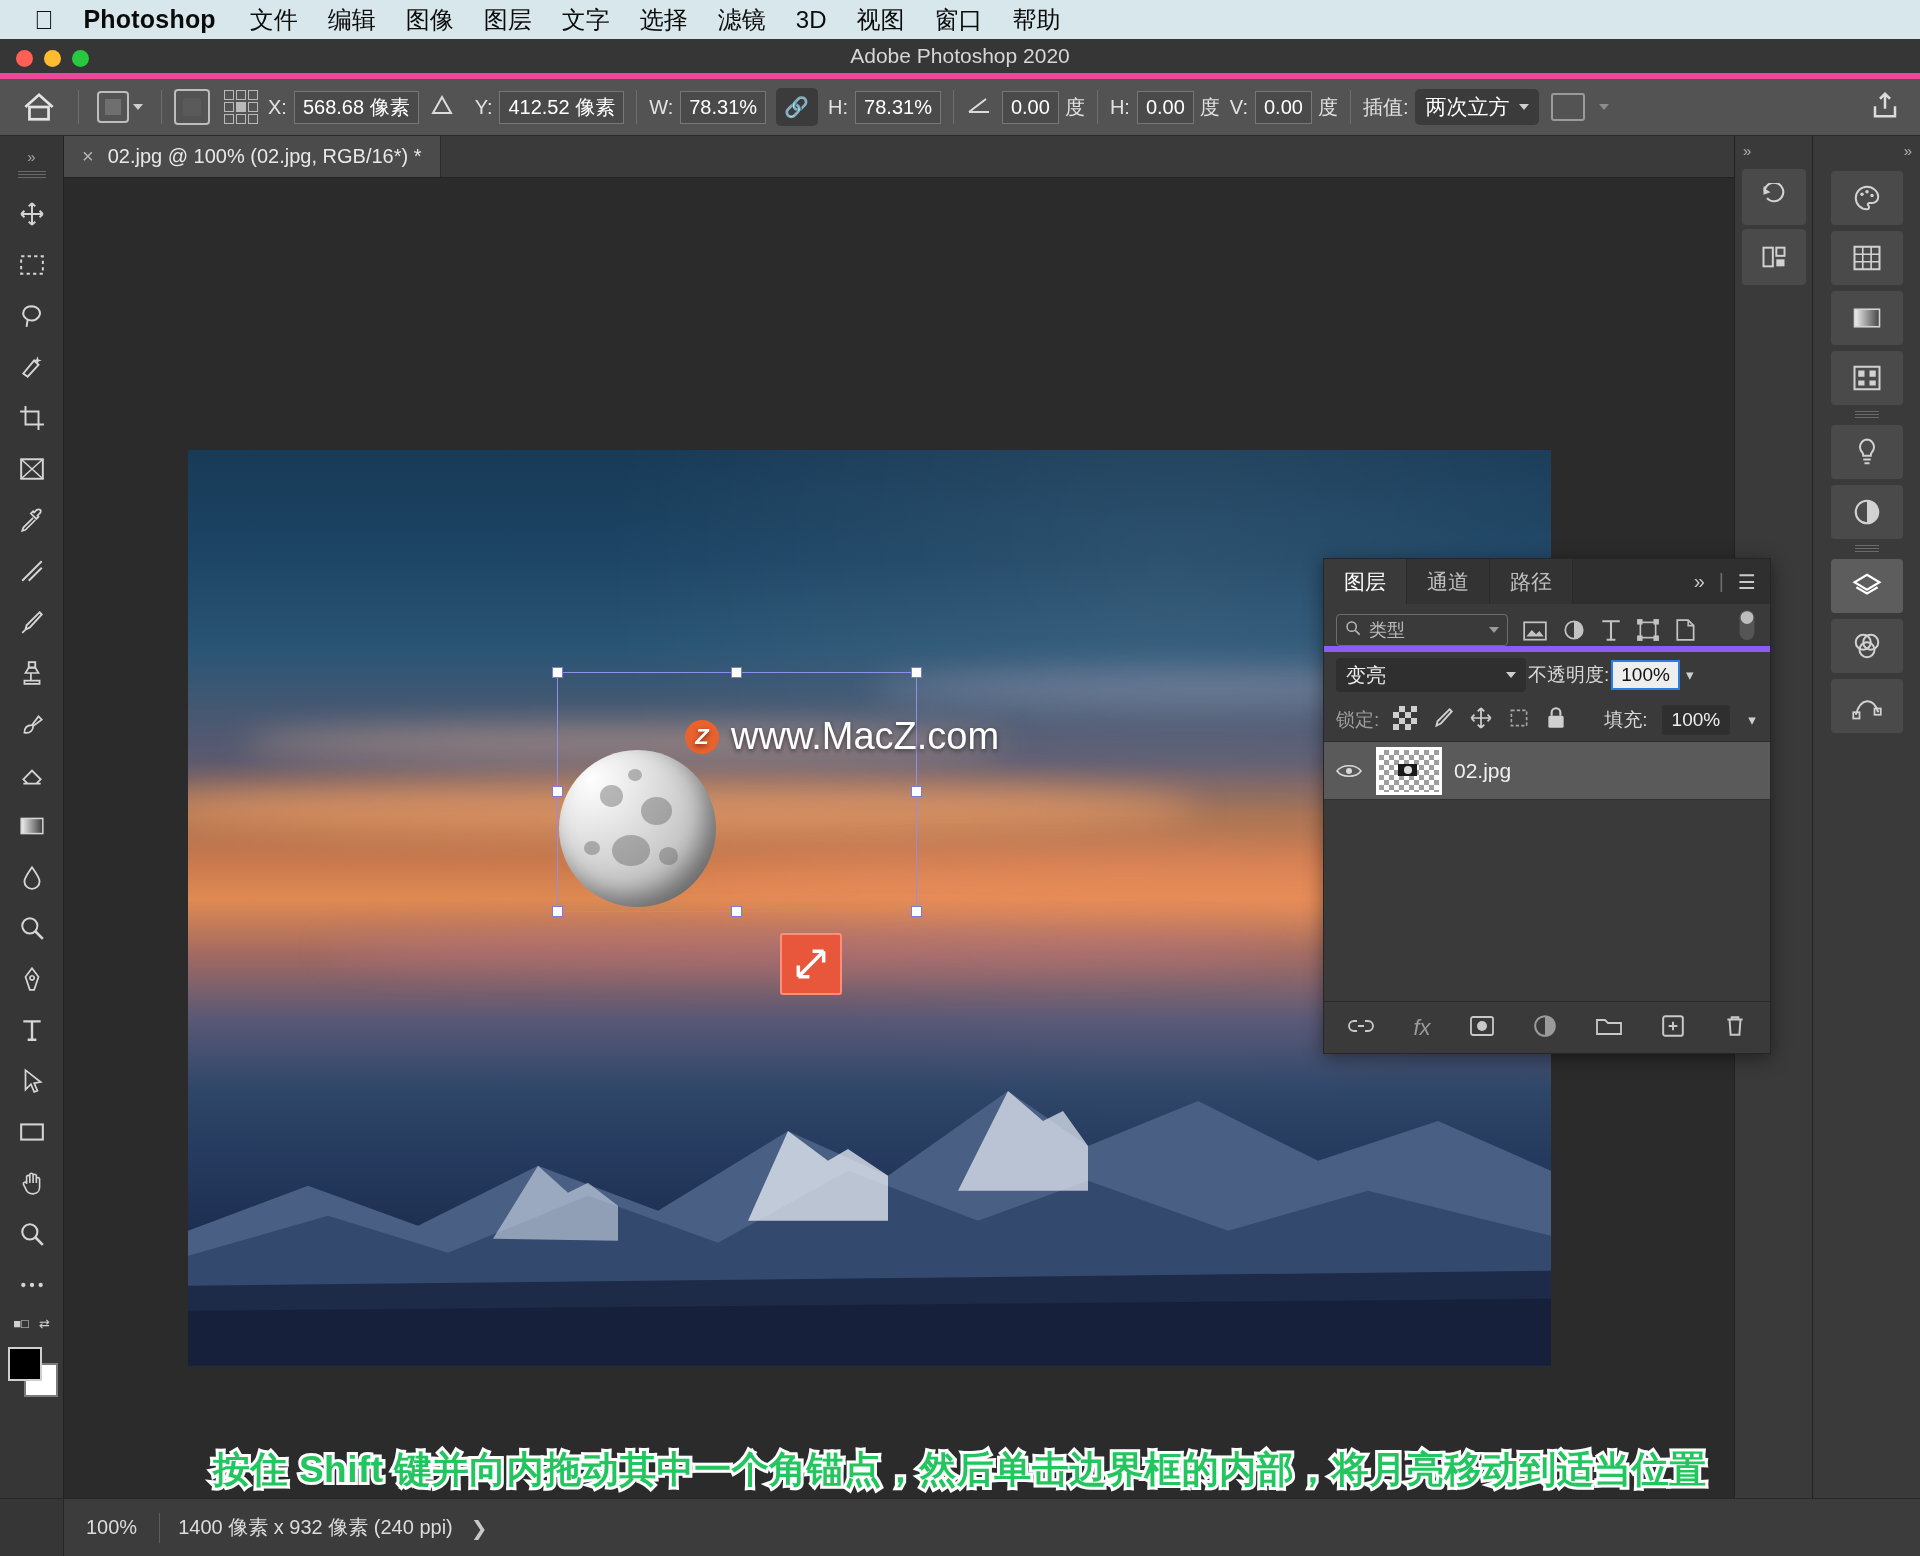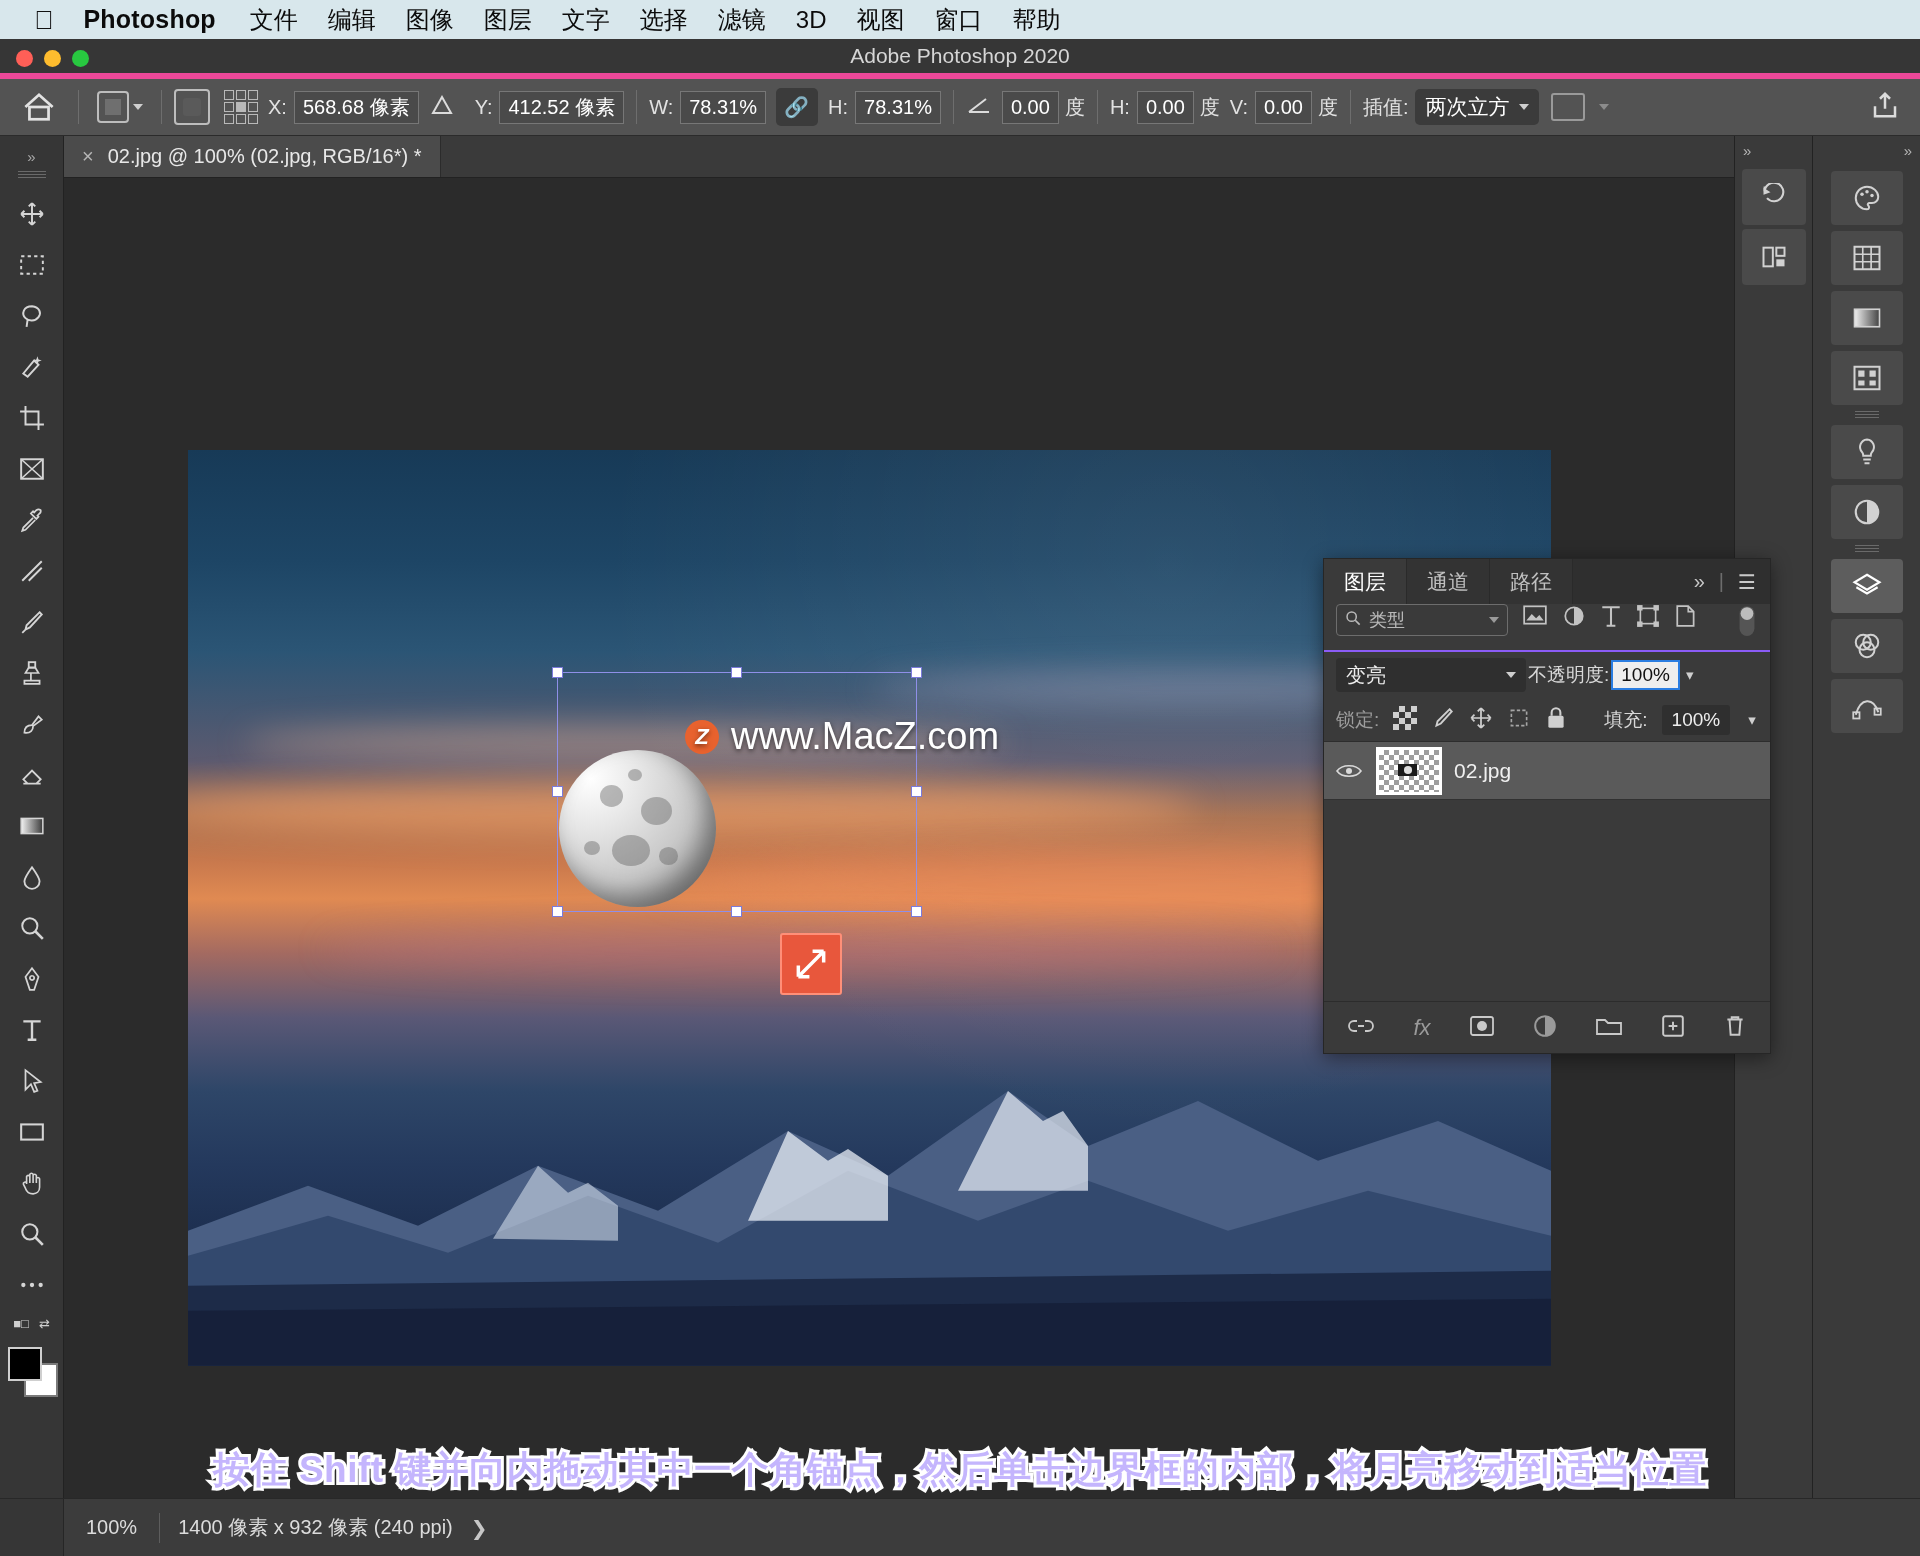--- a/index.html
+++ b/index.html
@@ -163,21 +163,21 @@
   .layers {
     position:absolute; left:1323px; top:558px; width:448px; height:496px;
     background:#3a3a3a; border:1px solid #262626;
     box-shadow: 0 4px 18px rgba(0,0,0,.45);
   }
   .lp-tabs { height:45px; display:flex; align-items:stretch; background:#2f2f2f; }
   .lp-tab { padding:0 20px; display:flex;align-items:center; color:#c0c0c0; font-size:21px;
     background:#333; border-right:1px solid #2a2a2a; }
   .lp-tab.active { background:#3a3a3a; color:#fff; }
   .lp-tab-right { margin-left:auto; display:flex;align-items:center;gap:14px;padding:0 14px;color:#c9c9c9;font-size:20px;}
-  .lp-filter { height:48px; display:flex; align-items:flex-start; gap:14px; padding:0 12px; border-bottom:2px solid #8b5cf6;}
+  .lp-filter { height:48px; display:flex; align-items:flex-end; gap:14px; padding:0 12px; border-bottom:6px solid #8b5cf6;}
   .lp-search { flex:0 0 172px; height:32px; border:1px solid #6d6d6d; border-radius:4px;
     display:flex;align-items:center;gap:8px;padding:0 8px;color:#b9b9b9;font-size:18px;}
   .lp-ficon { color:#c3c3c3; }
   .lp-row { height:46px; display:flex; align-items:center; gap:2px; padding:0 12px; }
   .lp-select { flex:0 0 190px; height:34px; background:#2f2f2f; border-radius:4px; color:#eee;
     font-size:20px; display:flex;align-items:center;justify-content:space-between;padding:0 10px;}
   .lbl { color:#d8d8d8; font-size:19px; white-space:nowrap; }
   .num-field { background:#eee; color:#111; font-size:19px; padding:2px 8px; border:2px solid #2a7de1; }
   .num-field.plain { background:#2f2f2f; color:#eee; border:none; padding:4px 10px; border-radius:3px;}
   .spin { color:#cfcfcf; font-size:15px; margin-left:4px; }
@@ -196,21 +196,21 @@
   }
   .thumb.photo2 { background: linear-gradient(to bottom,#1d3f60 0%,#8a5f57 38%,#d1834f 46%,#3c4f74 62%,#1d2d4c 100%); }
   .lname { color:#f0f0f0; font-size:21px; }
   .lp-bottom { position:absolute; bottom:0; left:0; right:0; height:52px; background:#3a3a3a;
     border-top:1px solid #2c2c2c; display:flex; align-items:center; justify-content:center; gap:38px; color:#c9c9c9;}
 
   
   .caption {
     position:absolute; left:0; right:0; bottom:58px; height:56px;
     display:flex; align-items:center; justify-content:center;
-    font-size:37px; font-weight:bold; color:#c4b5fd;
+    font-size:37px; font-weight:bold; color:#22c55e;
     -webkit-text-stroke: 6px #ffffff; paint-order: stroke fill;
     white-space:nowrap; letter-spacing:.5px;
   }
 
   
   .statusbar {
     position:absolute; left:0; right:0; bottom:0; height:58px; background:#3c3c3c;
     border-top:1px solid #282828; display:flex; align-items:center; color:#dcdcdc; font-size:20px;
   }
   .sb-left { width:64px; height:100%; background:#363636; border-right:1px solid #262626; }

